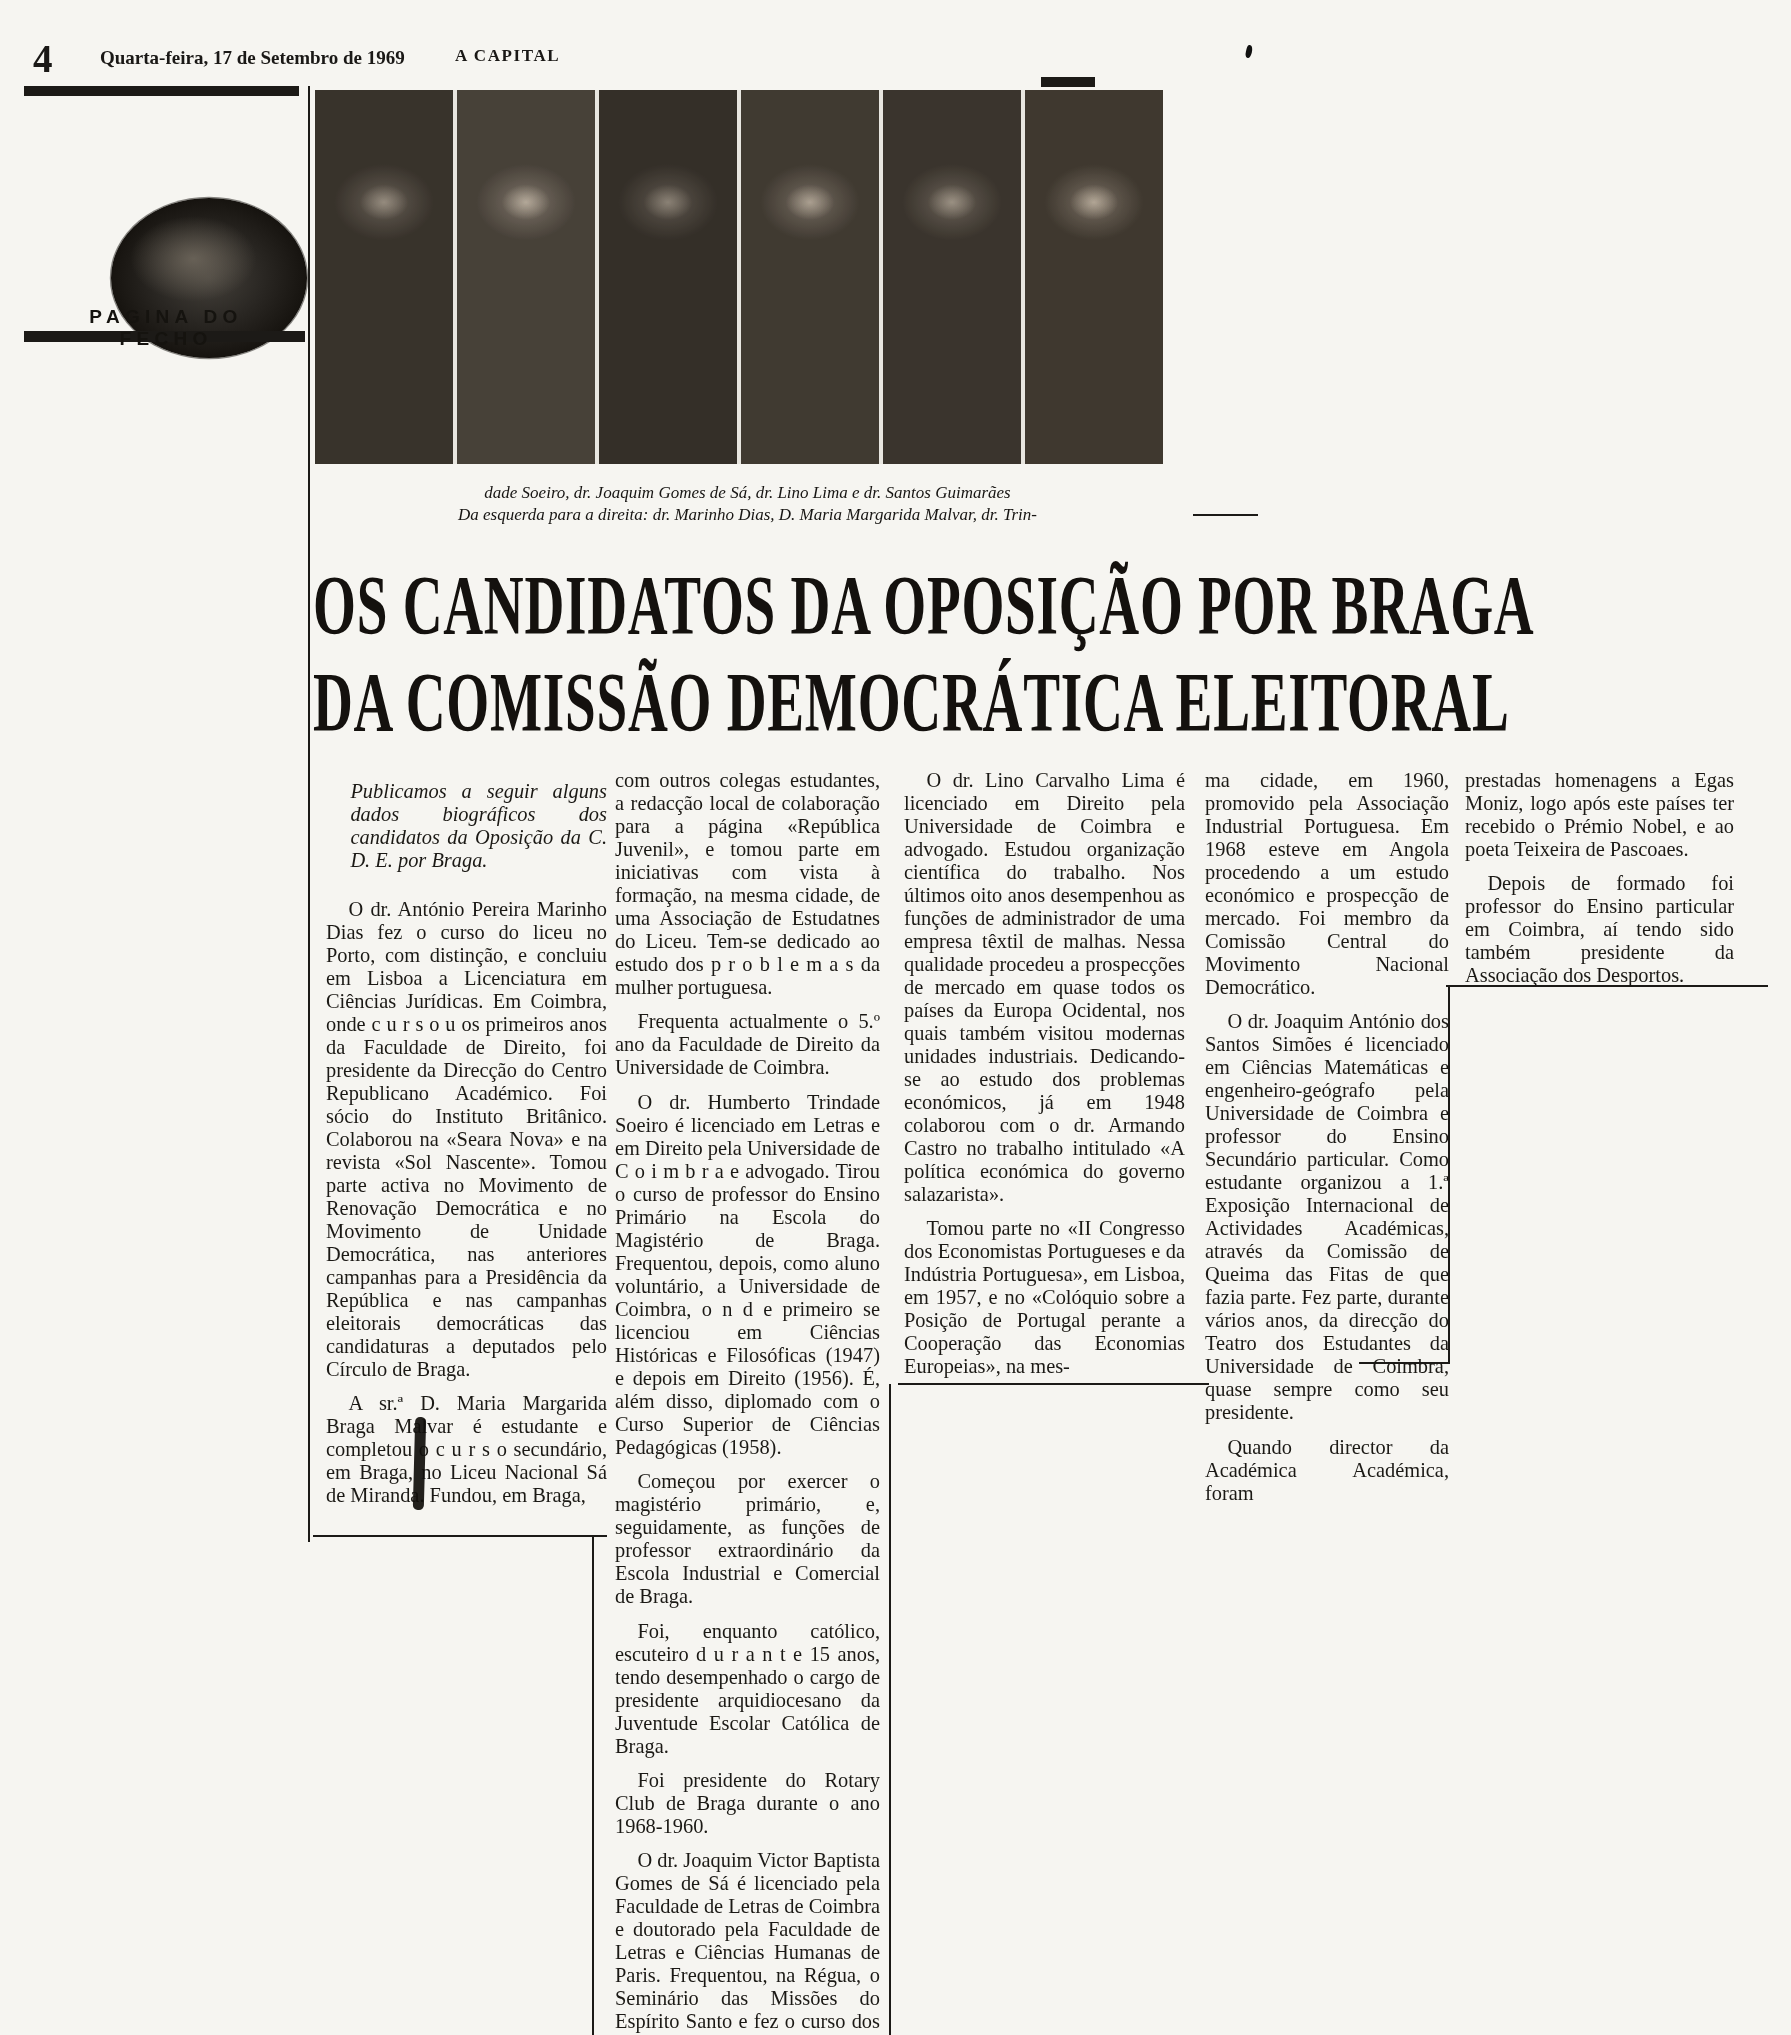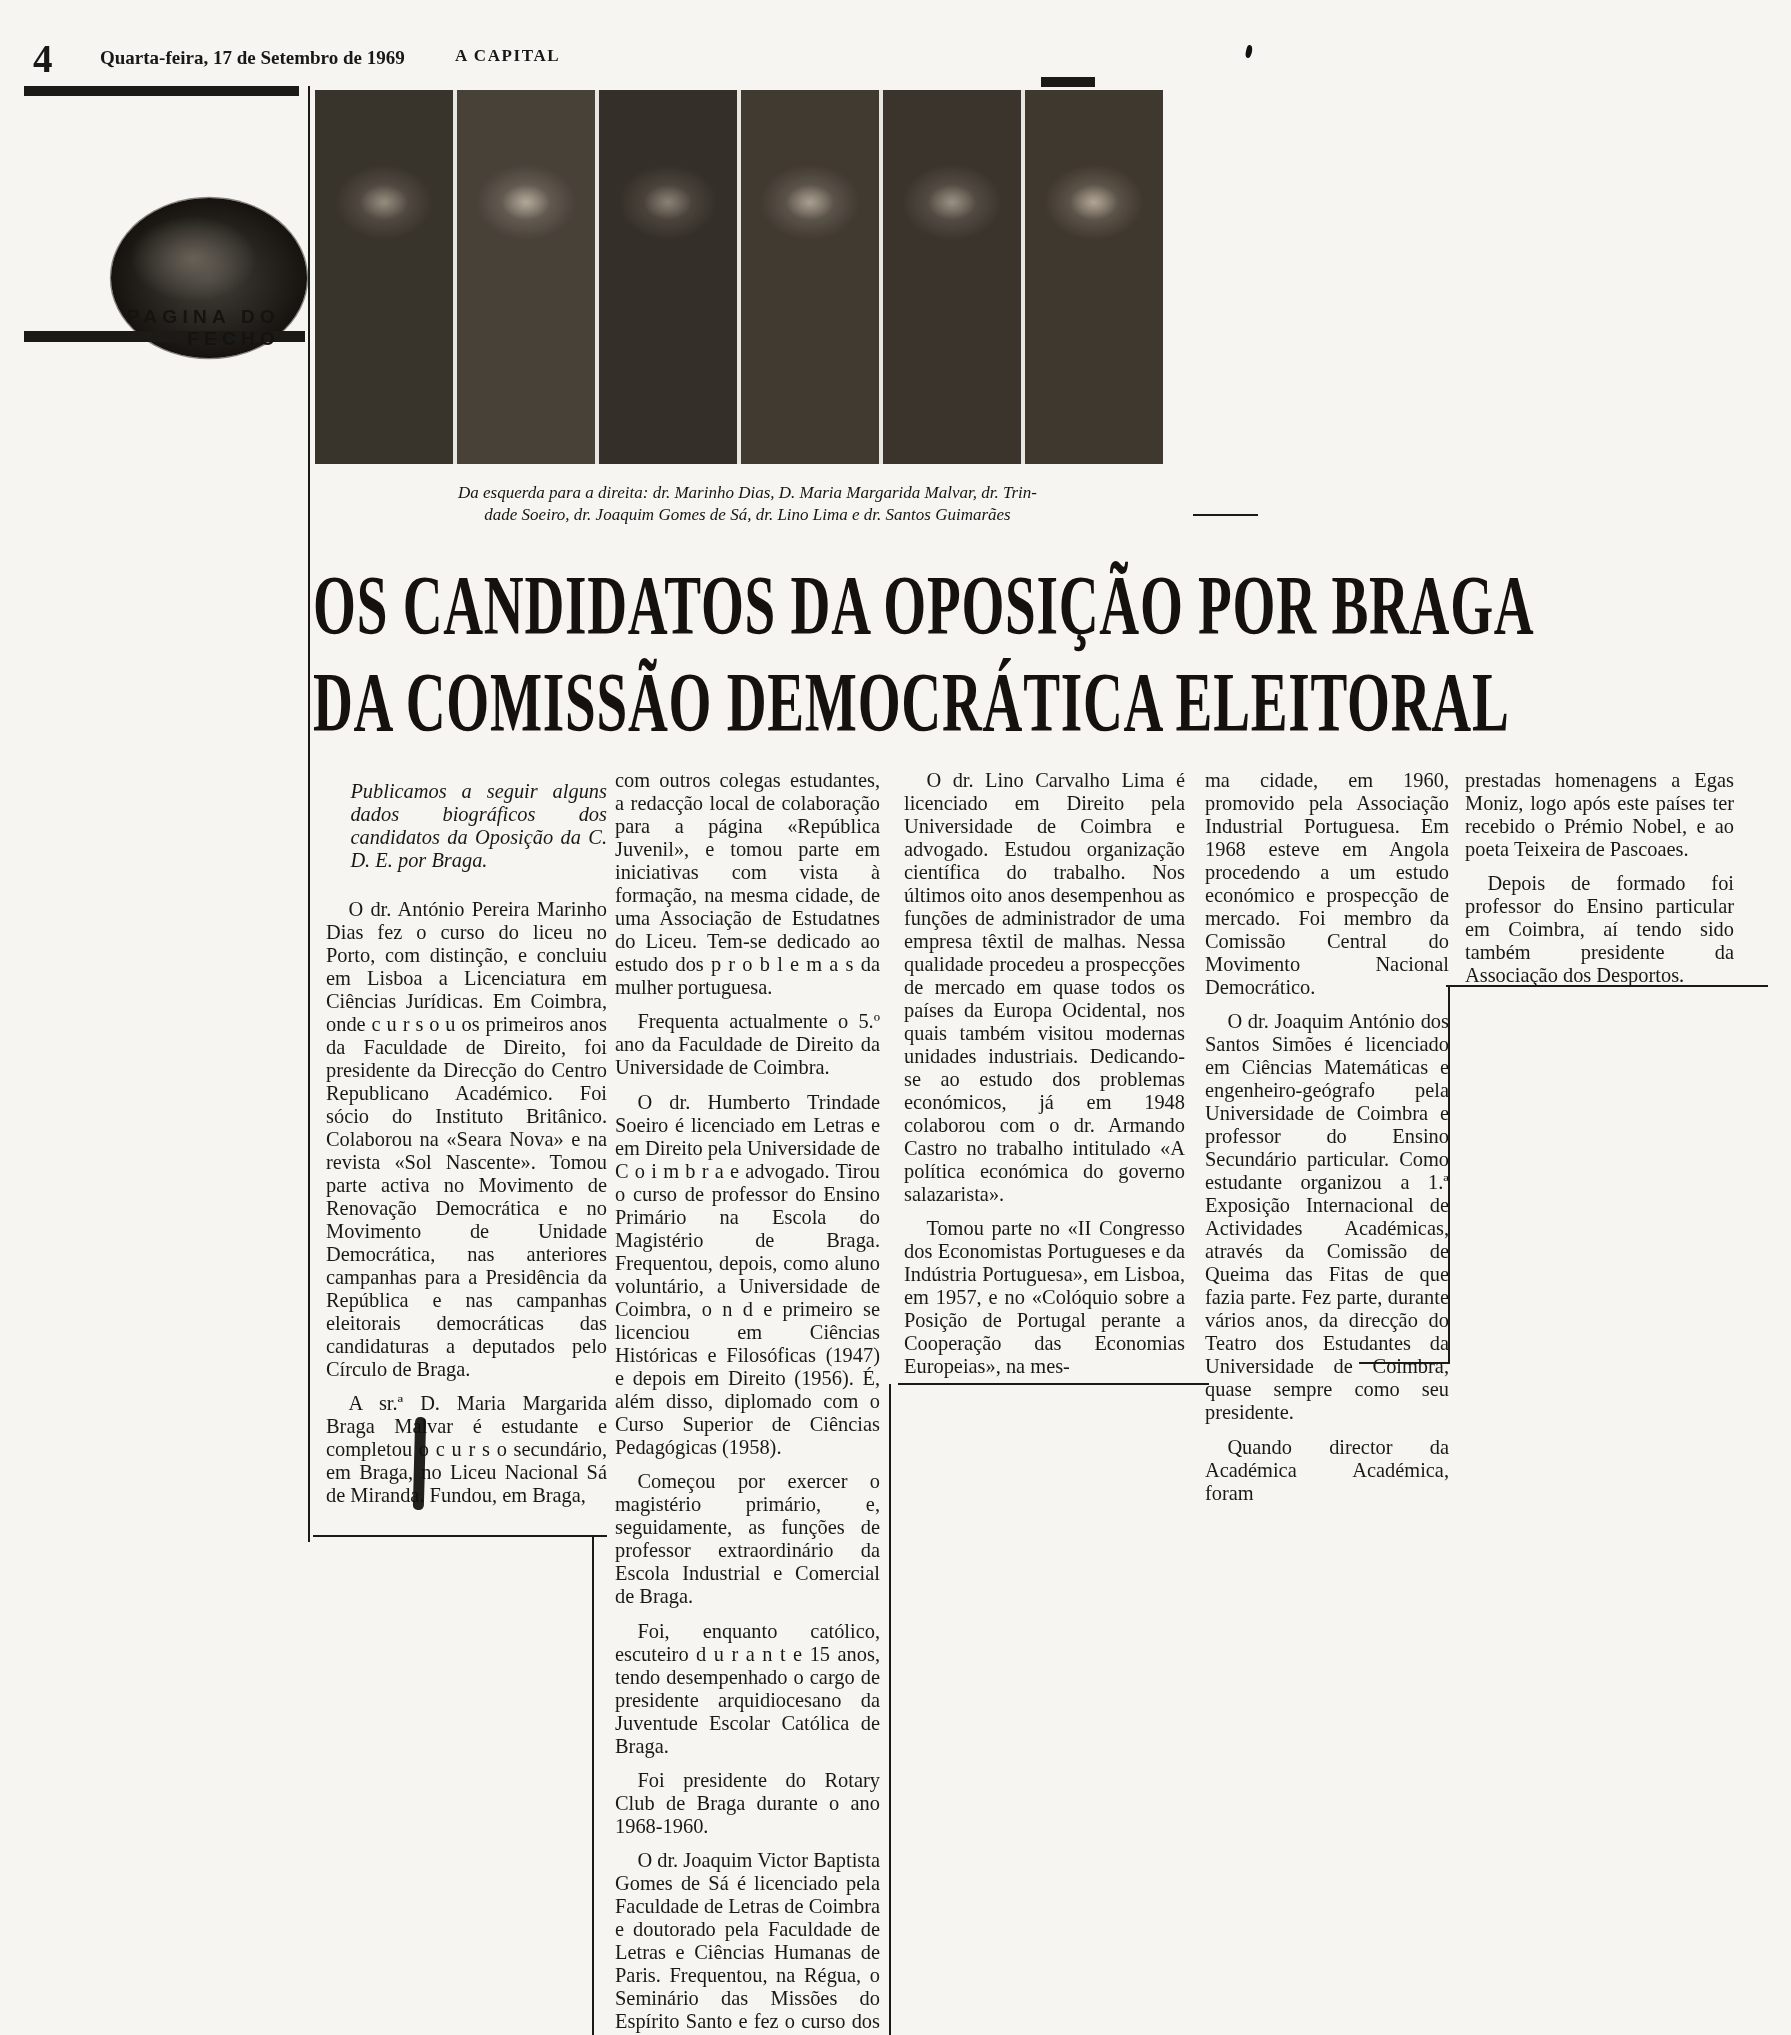--- a/index.html
+++ b/index.html
@@ -22,21 +22,21 @@
   #fecho-box { left:23.6px; top:85px; width:285px; height:257px; }
   #fecho-bar-top { left:24.4px; top:86px; width:275px; height:9.8px; }
   #fecho-bar-bottom { left:24.4px; top:331px; width:281px; height:10.6px; }
   #fecho-globe {
     position:absolute; left:87px; top:113px; width:196px; height:160px; border-radius:50%;
     background:
       radial-gradient(90px 61px at 42% 38%, rgba(120,112,100,.75), rgba(0,0,0,0) 70%),
       radial-gradient(closest-side, #44403a 0%, #2a2723 55%, #16130f 100%);
     box-shadow:0 0 0 1.2px rgba(20,18,14,.5);
   }
-  #fecho-label { left:52px; top:306px; width:228px; text-align:right;
+  #fecho-label { left:52px; top:306px; width:228px; text-align:center;
     font-family:"Liberation Sans", sans-serif; font-weight:bold; font-size:19px; letter-spacing:5.3px; color:#15130f; }
 
   
   #vrule-left       { left:308px;  top:86px;  width:1.6px; height:1456px; }
   #dash-above-photos{ left:1041px; top:77px;  width:54px; height:9.8px; }
   #rule-under-col1  { left:313px;  top:1535px; width:294px; height:2px; }
   #vrule-col2-left  { left:592px; top:1535px; width:2px;  height:1086px; }
   #vrule-col2-right { left:889px; top:1384px; width:2px;  height:1237px; }
   #rule-under-col3  { left:898px; top:1383px; width:311px; height:1.6px; }
   #box-top-rule     { left:1446px; top:985px; width:322px; height:2px; }
@@ -114,22 +114,22 @@
 <div class="abs" id="photo-strip">
   <div class="portrait" title="dr. Marinho Dias"></div>
   <div class="portrait" title="D. Maria Margarida Malvar"></div>
   <div class="portrait" title="dr. Trindade Soeiro"></div>
   <div class="portrait" title="dr. Joaquim Gomes de Sá"></div>
   <div class="portrait" title="dr. Lino Lima"></div>
   <div class="portrait" title="dr. Santos Guimarães"></div>
 </div>
 
 <div class="abs" id="photo-caption">
+  <div>dade Soeiro, dr. Joaquim Gomes de Sá, dr. Lino Lima e dr. Santos Guimarães</div>
   <div>Da esquerda para a direita: dr. Marinho Dias, D. Maria Margarida Malvar, dr. Trin-</div>
-  <div>dade Soeiro, dr. Joaquim Gomes de Sá, dr. Lino Lima e dr. Santos Guimarães</div>
 </div>
 
 <div class="abs headline" id="headline-1">OS CANDIDATOS DA OPOSIÇÃO POR BRAGA</div>
 <div class="abs headline" id="headline-2">DA COMISSÃO DEMOCRÁTICA ELEITORAL</div>
 
 <div class="bodycol" id="col1">
   <p id="col1-intro" class="noindent">Publicamos a seguir alguns dados biográficos dos candidatos da Oposição da C. D. E. por Braga.</p>
   <p>O dr. António Pereira Marinho Dias fez o curso do liceu no Porto, com distinção, e concluiu em Lisboa a Licenciatura em Ciências Jurídicas. Em Coimbra, onde c u r s o u os primeiros anos da Faculdade de Direito, foi presidente da Direcção do Centro Republicano Académico. Foi sócio do Instituto Britânico. Colaborou na «Seara Nova» e na revista «Sol Nascente». Tomou parte activa no Movimento de Renovação Democrática e no Movimento de Unidade Democrática, nas anteriores campanhas para a Presidência da República e nas campanhas eleitorais democráticas das candidaturas a deputados pelo Círculo de Braga.</p>
   <p>A sr.ª D. Maria Margarida Braga Malvar é estudante e completou o c u r s o secundário, em Braga, no Liceu Nacional Sá de Miranda. Fundou, em Braga,</p>
 </div>

